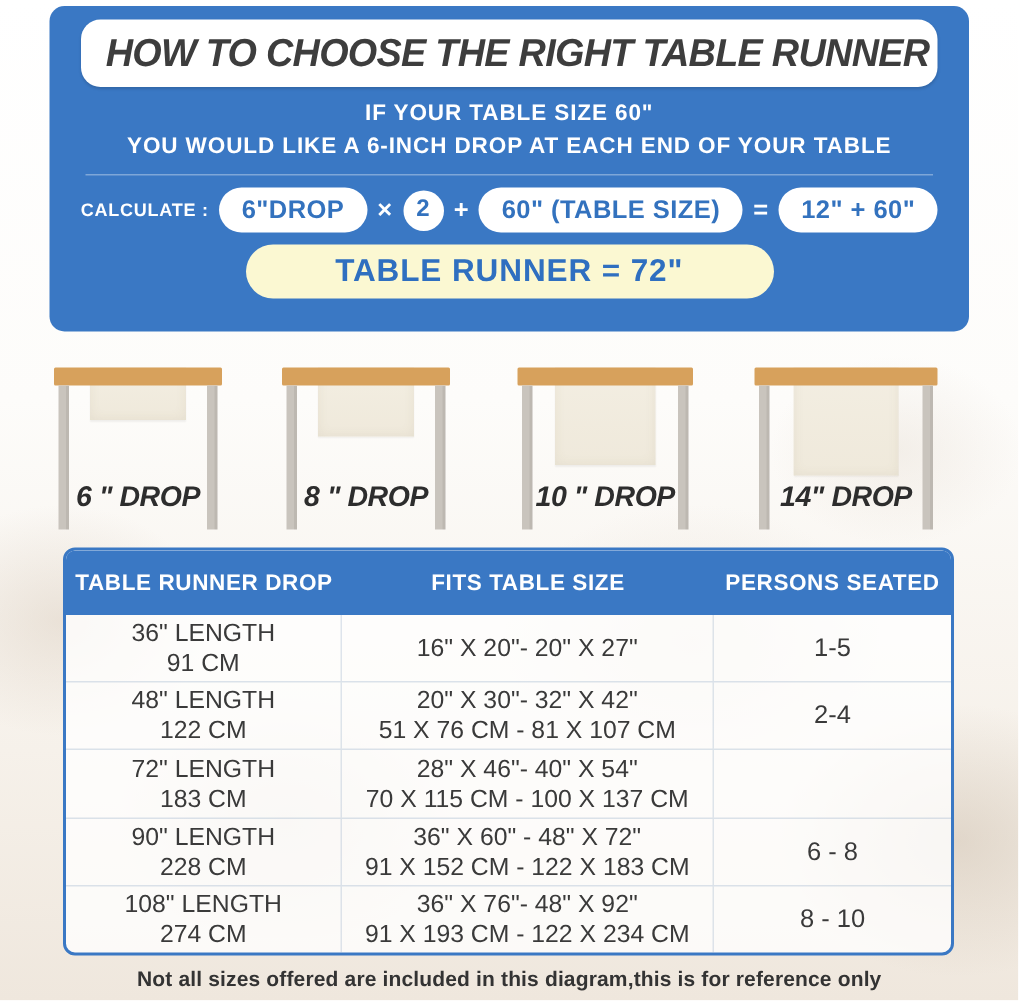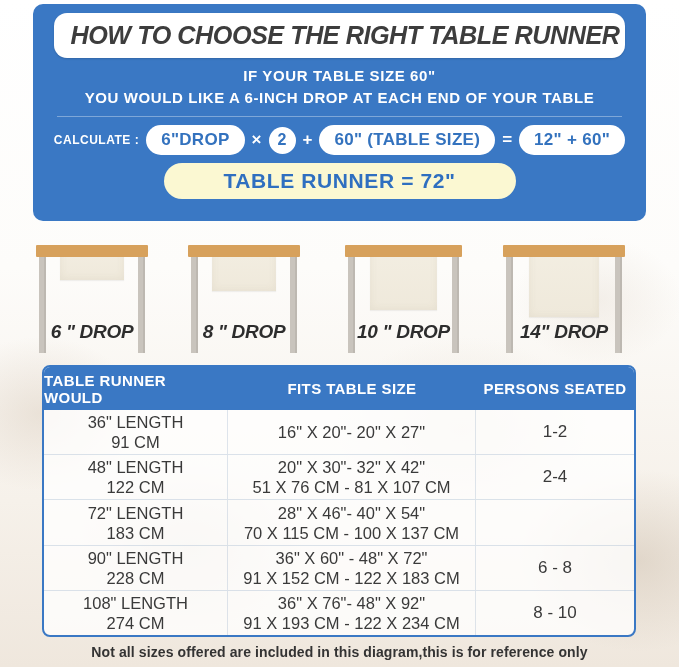--- a/index.html
+++ b/index.html
@@ -162,34 +162,34 @@
       <div class="runner-cloth"></div>
       <div class="tabletop"></div>
       <div class="leg l"></div>
       <div class="leg r"></div>
       <div class="drop-label">14" DROP</div>
     </div>
   </div>
 
   <div class="size-table">
     <div class="thead">
-      <div class="th c1">TABLE RUNNER WOULD</div>
+      <div class="th c1">TABLE RUNNER DROP</div>
       <div class="th c2">FITS TABLE SIZE</div>
       <div class="th c3">PERSONS SEATED</div>
     </div>
     <div class="tbody">
       <div class="row">
         <div class="td c1">
           <span>36" LENGTH</span>
           <span>91 CM</span>
         </div>
         <div class="td c2">
           <span>16" X 20"- 20" X 27"</span>
         </div>
-        <div class="td c3">1-2</div>
+        <div class="td c3">1-5</div>
       </div>
       <div class="row">
         <div class="td c1">
           <span>48" LENGTH</span>
           <span>122 CM</span>
         </div>
         <div class="td c2">
           <span>20" X 30"- 32" X 42"</span>
           <span>51 X 76 CM - 81 X 107 CM</span>
         </div>

